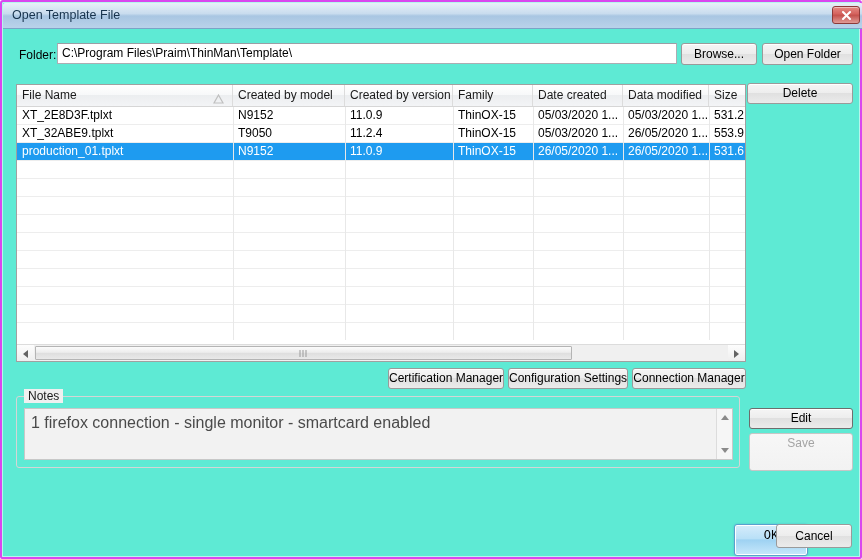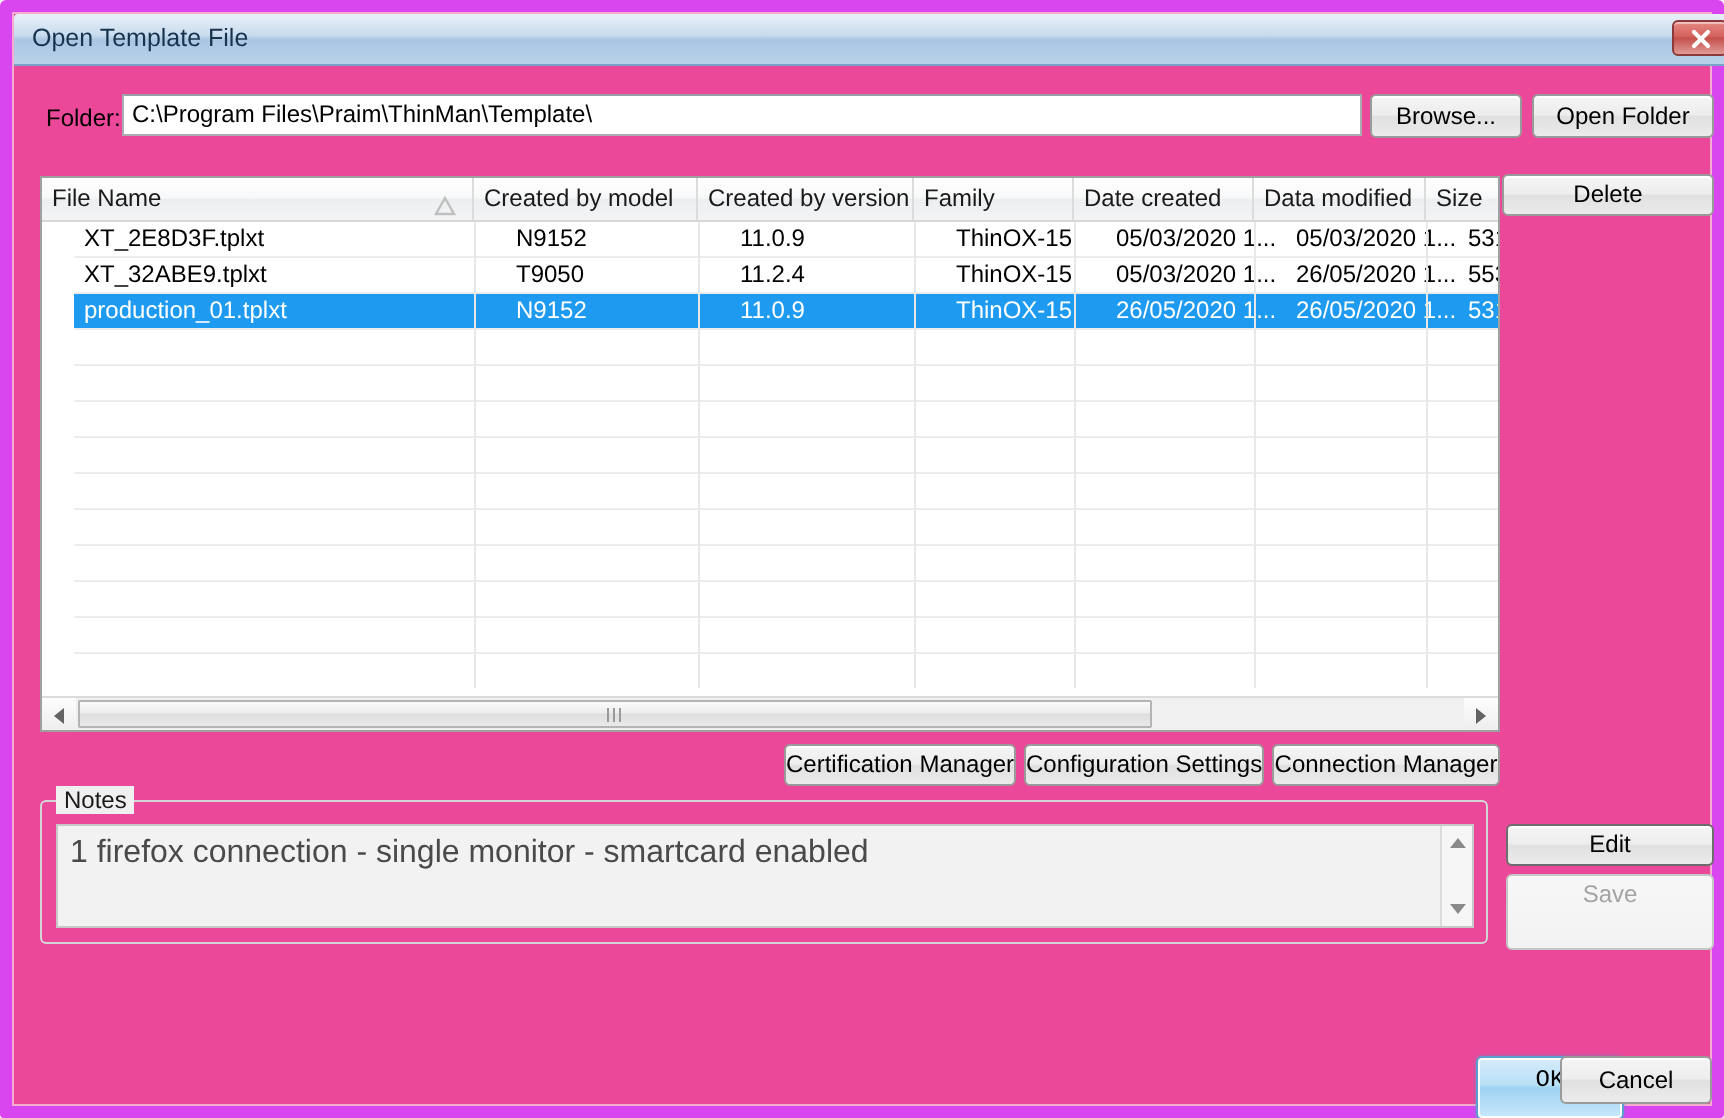--- a/index.html
+++ b/index.html
@@ -15,22 +15,22 @@
     font-size: 12px;
     color: #000;
   }
 
   
   .window {
     position: absolute;
     left: 0; top: 0;
     width: 862px; height: 559px;
     box-sizing: border-box;
-    border: 6px solid #d946ef;
-    background: #ec4899;
+    border: 2px solid #d946ef;
+    background: #5eead4;
     border-radius: 3px 3px 2px 2px;
     box-shadow: inset 0 0 0 1px rgba(255,255,255,0.55);
   }
 
   
   .titlebar {
     position: absolute;
     left: 1px; top: 1px;
     width: 860px; height: 26px;
     box-sizing: border-box;
@@ -137,21 +137,21 @@
     cursor: pointer;
   }
   .lv-body {
     position: absolute;
     left: 0; top: 22px;
     width: 730px; height: 233px;
     overflow: hidden;
   }
   .lv-row {
     position: absolute;
-    left: 16px;
+    left: 0;
     width: 730px; height: 18px;
     border-bottom: 1px solid #ededed;
     box-sizing: border-box;
     padding-left: 29px;
   }
   .lv-row.selected { background: #1e9bf0; }
   .lv-row.selected .lv-td { color: #ffffff; }
   .lv-td {
     position: absolute;
     top: 0; height: 17px;

